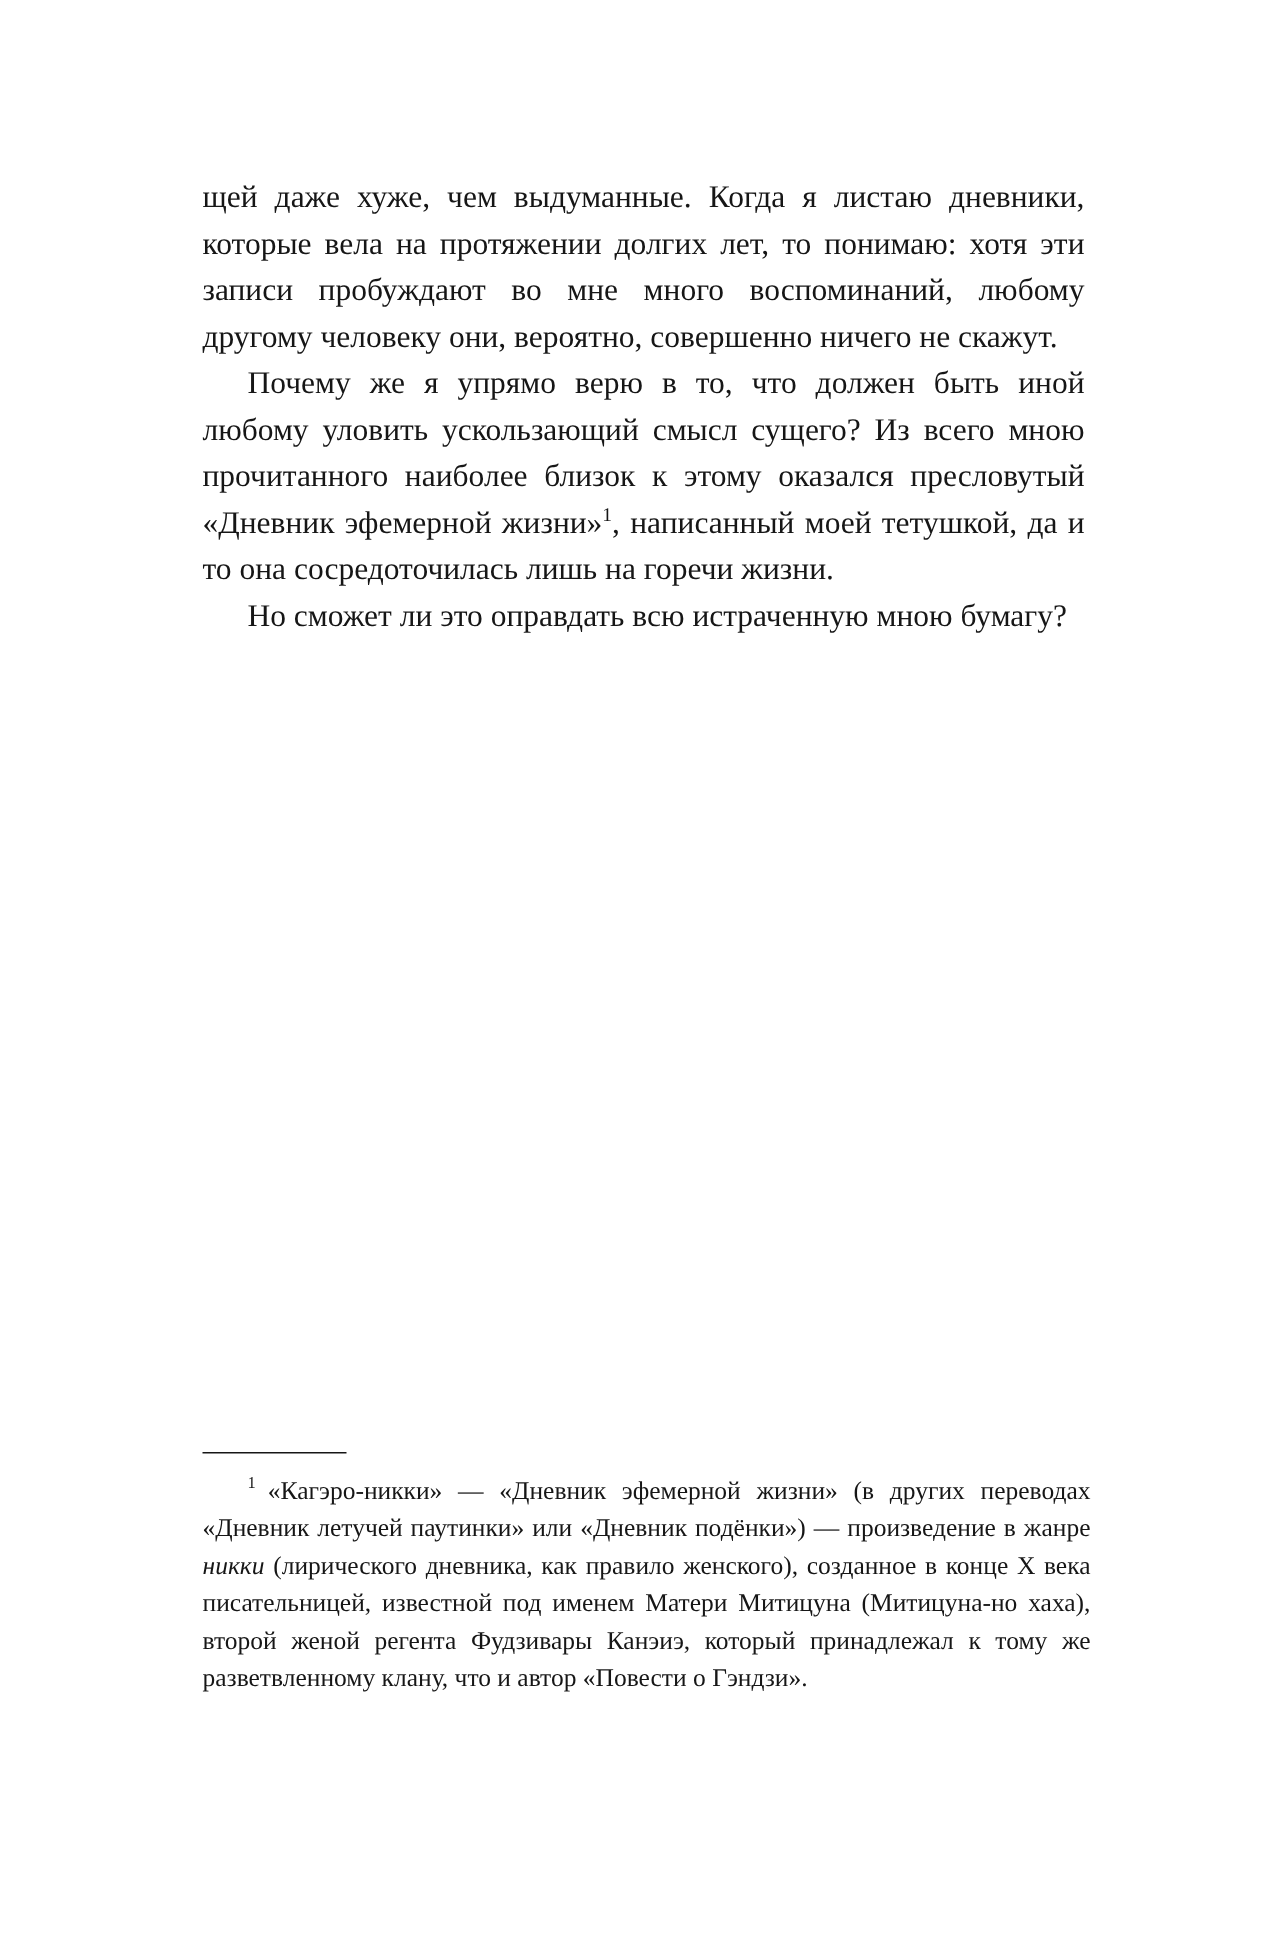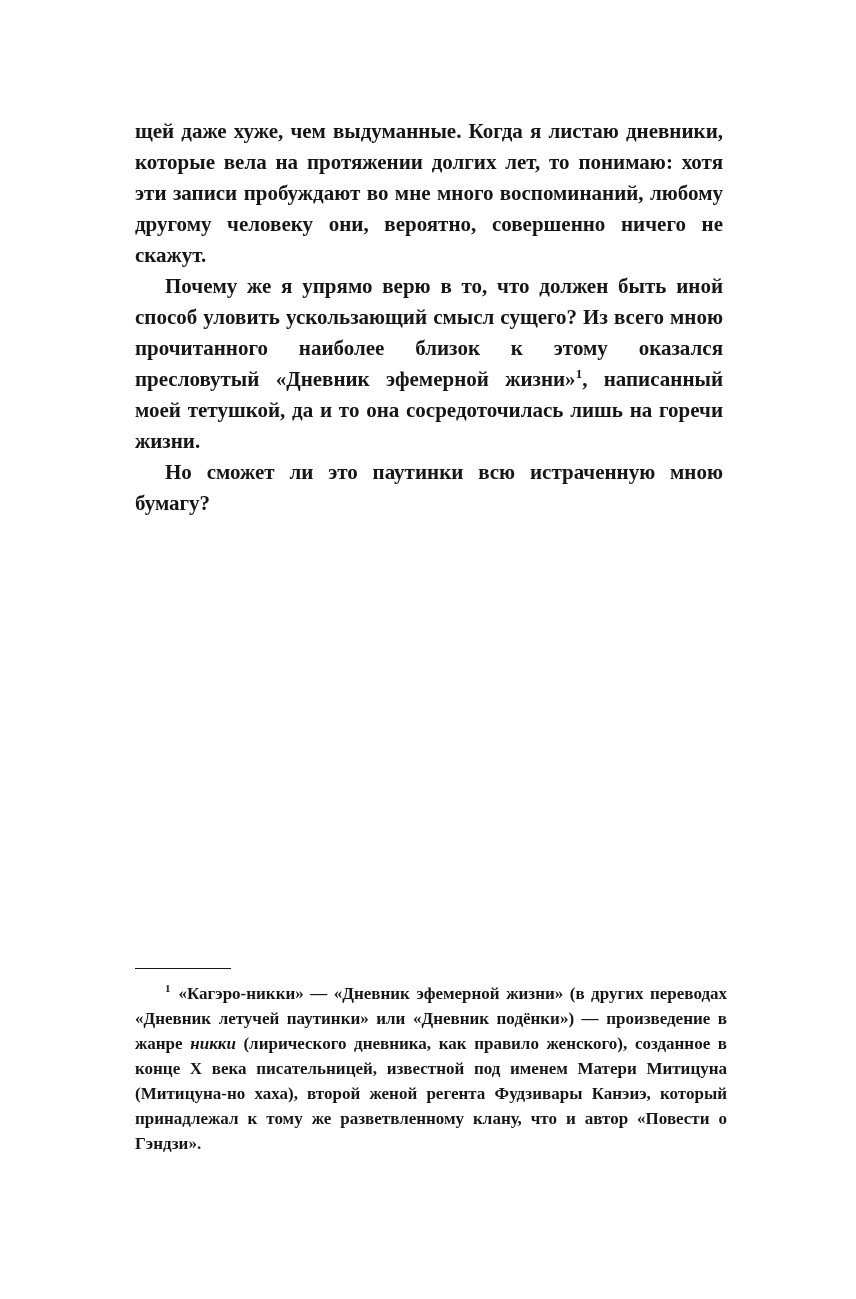--- a/index.html
+++ b/index.html
@@ -1,15 +1,15 @@
 <!DOCTYPE html>
 <html lang="ru"><head>
 <meta charset="utf-8">
 <style>
-  * { margin: 0; padding: 0; box-sizing: border-box; font-weight: bold; }
+  * { margin: 0; padding: 0; box-sizing: border-box; }
 
   html, body {
     background: #ffffff;
   }
 
   body {
     width: 856px;
     height: 1299px;
     position: relative;
     font-family: "Liberation Serif", "DejaVu Serif", serif;
@@ -85,24 +85,24 @@
 </style>
 </head>
 <body>
 
 <div class="page">
 
   <div class="text-block">
 
     <p class="para no-indent">щей даже хуже, чем выдуманные. Когда я листаю дневники, которые вела на протяжении долгих лет, то понимаю: хотя эти записи пробуждают во мне много воспоминаний, любому другому человеку они, вероятно, совершенно ничего не скажут.</p>
 
-    <p class="para indent"><span>Почему же я упрямо верю в то, что должен быть иной способ уловить ускользающий смысл сущего? Из всего мною прочитанного наиболее близок к этому оказался пресловутый «Дневник эфемерной жизни»</span><sup class="fnref">1</sup><span>, написанный моей тетушкой, да и то она сосредоточилась лишь на горечи жизни.</span></p>
+    <p class="para indent"><span>Почему же я упрямо верю в то, что должен быть иной любому уловить ускользающий смысл сущего? Из всего мною прочитанного наиболее близок к этому оказался пресловутый «Дневник эфемерной жизни»</span><sup class="fnref">1</sup><span>, написанный моей тетушкой, да и то она сосредоточилась лишь на горечи жизни.</span></p>
 
 
-    <p class="para indent">Но сможет ли это паутинки всю истраченную мною бумагу?</p>
+    <p class="para indent">Но сможет ли это оправдать всю истраченную мною бумагу?</p>
 
   </div>
 
   <div class="footnote-area">
 
     <div class="fn-rule"></div>
 
     <p class="footnote-text"><sup class="fnmark">1</sup><span>«Кагэро-никки» — «Дневник эфемерной жизни» (в других переводах «Дневник летучей паутинки» или «Дневник подёнки») — произведение в жанре </span><span class="italic">никки</span><span> (лирического дневника, как правило женского), созданное в конце X века писательницей, известной под именем Матери Митицуна (Митицуна-но хаха), второй женой регента Фудзивары Канэиэ, который принадлежал к тому же разветвленному клану, что и автор «Повести о Гэндзи».</span></p>
 
   </div>

